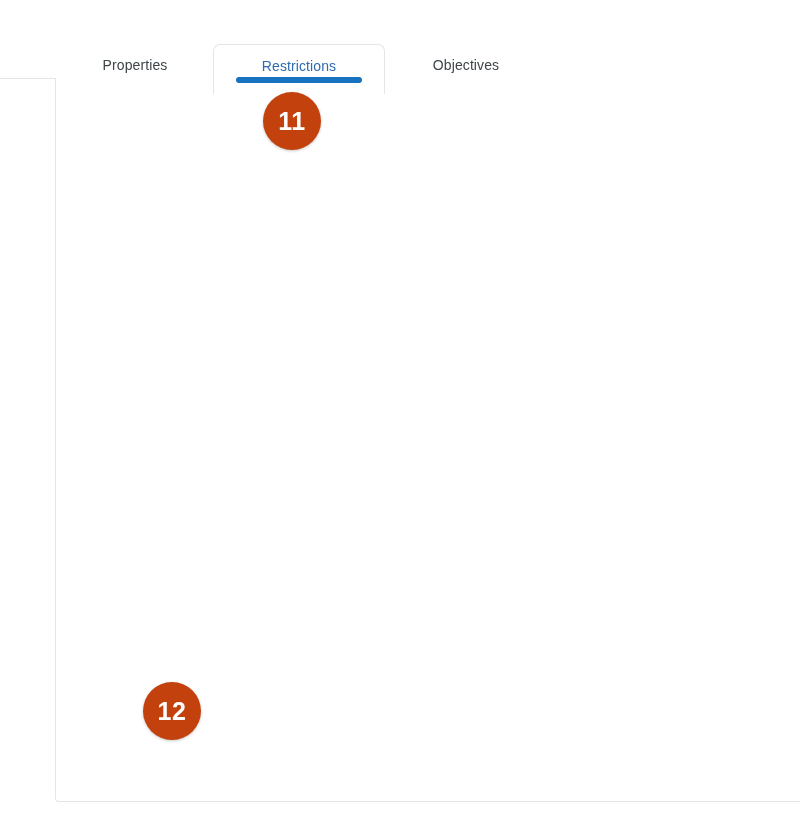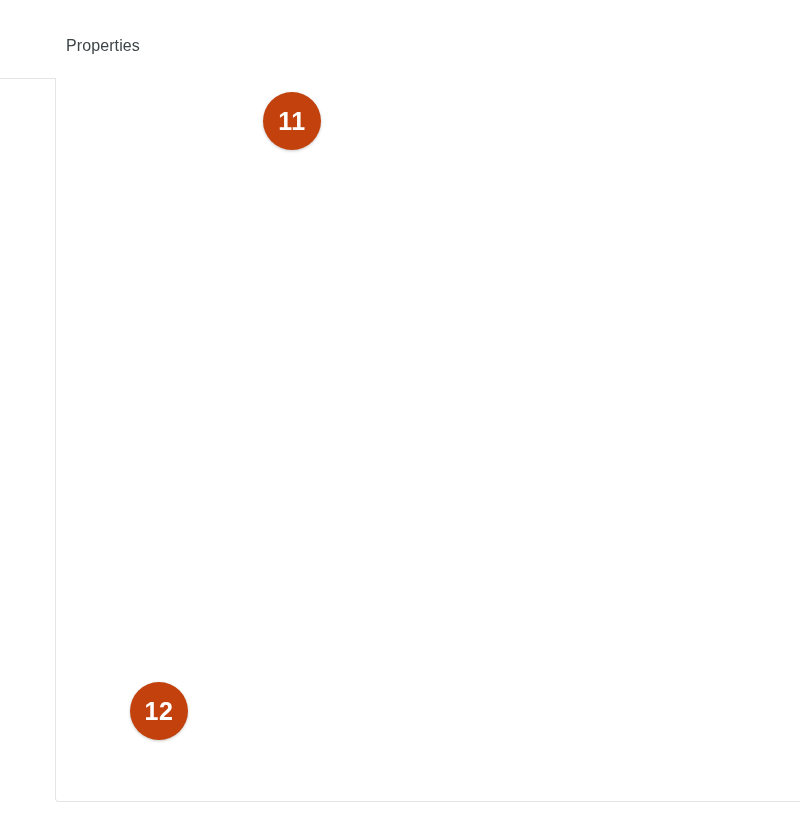--- a/index.html
+++ b/index.html
@@ -29,26 +29,27 @@
   .tabstrip-rule {
     position: absolute;
     left: 0;
     top: 60px;
     width: 800px;
     height: 1px;
     background: #e3e5e8;
   }
   .tab {
     position: absolute;
-    top: 6px;
+    top: 26px;
     height: 50px;
     display: flex;
     align-items: flex-start;
-    box-sizing: border-box;
-    font-size: 16px;
+    justify-content: center;
+    box-sizing: border-box;
+    font-size: 14px;
     color: #3d4548;
     letter-spacing: .1px;
     padding-top: 13px;
     cursor: pointer;
   }
   .tab.t-properties { left: 66px; width: 138px; }
   .tab.t-restrictions { left: 213px; width: 172px; }
   .tab.t-objectives { left: 397px; width: 138px; }
 
   .tab.active {
@@ -259,33 +260,40 @@
     display: flex;
     align-items: center;
     justify-content: center;
     font-size: 25px;
     font-weight: bold;
     letter-spacing: .5px;
     z-index: 9;
     box-shadow: 0 1px 3px rgba(0,0,0,.22);
   }
   .badge.b11 { left: 263px; top: 92px; width: 58px; height: 58px; }
-  .badge.b12 { left: 130px; top: 682px; width: 58px; height: 58px; z-index: 4; }
+  .badge.b12 { left: 143px; top: 682px; width: 58px; height: 58px; z-index: 4; }
 </style>
 </head>
 <body>
 
 <div class="tabstrip">
   <div class="tabstrip-rule"></div>
 
   <div class="tab t-properties">
     <span>Properties</span>
   </div>
 
-
+  <div class="tab t-restrictions active">
+    <span>Restrictions</span>
+    <span class="tab-underline"></span>
+  </div>
+
+  <div class="tab t-objectives">
+    <span>Objectives</span>
+  </div>
 </div>
 
 <div class="panel"></div>
 
 <div class="checkrow" style="left:68px; top:113px;">
   <div class="checkbox"></div>
   <div class="checklabel">Hide from Users</div>
 </div>
 
 <div class="section-title" style="left:66px; top:198px;">Availability</div>

